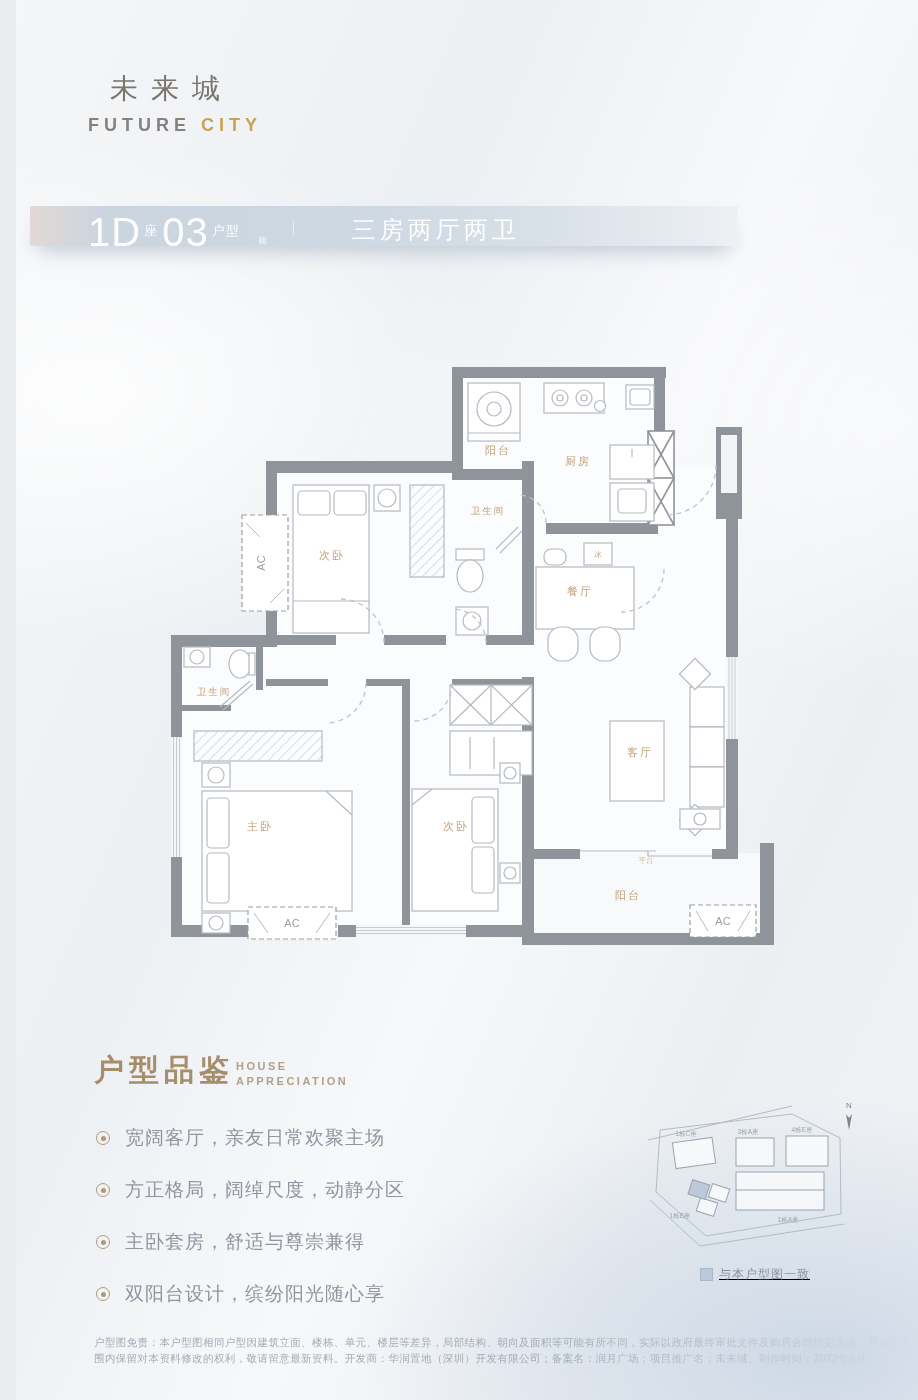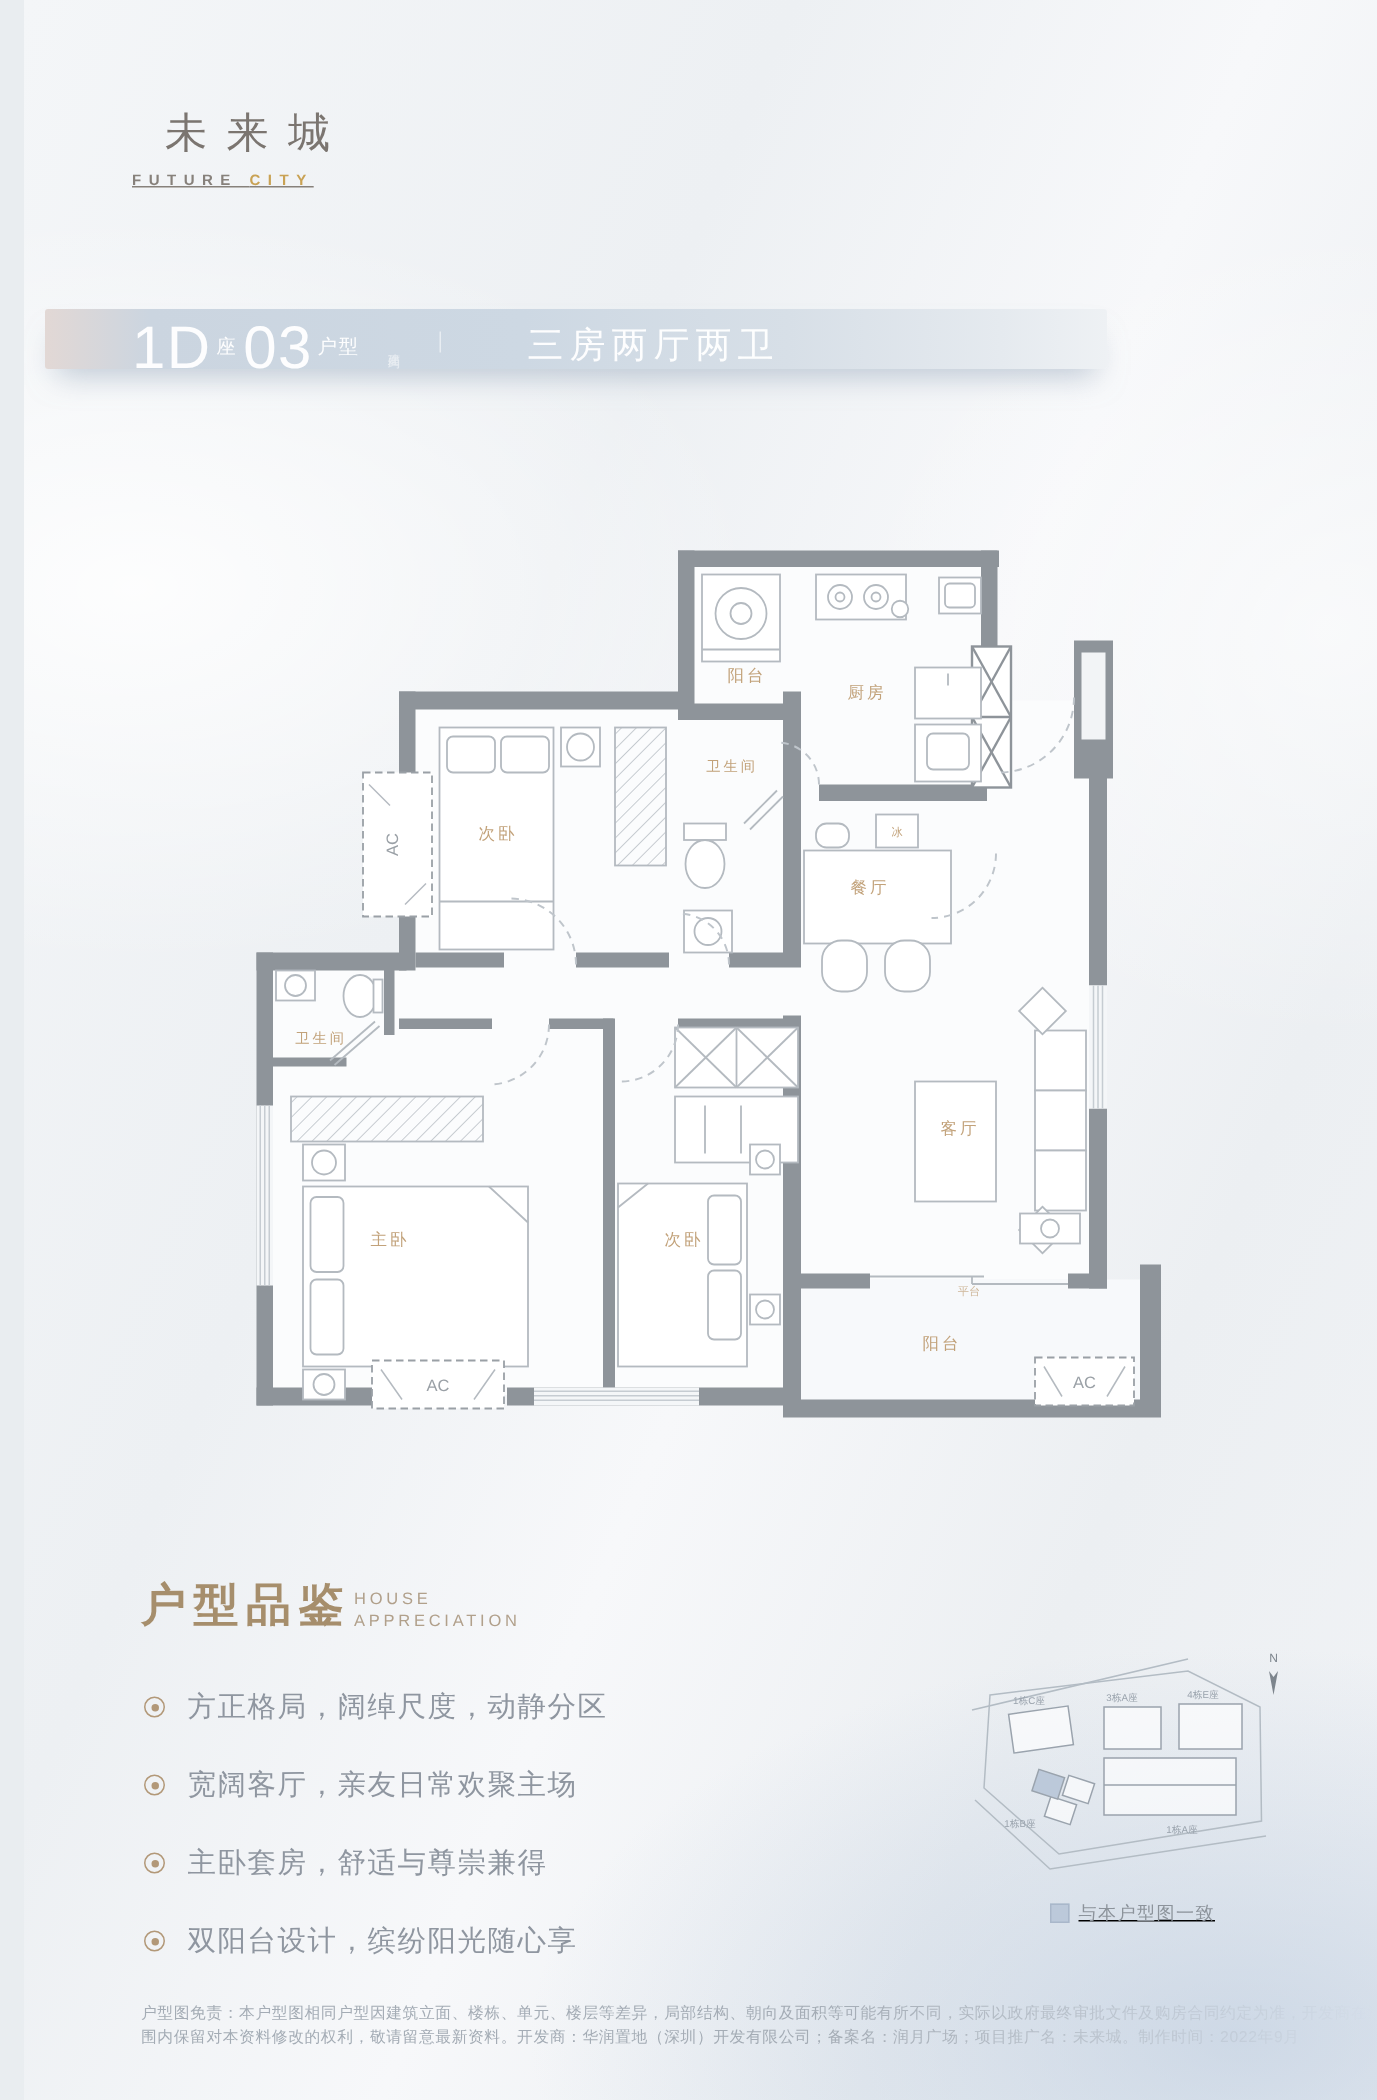--- a/index.html
+++ b/index.html
@@ -10,21 +10,21 @@
       radial-gradient(760px 420px at 88% 97%, rgba(178,196,218,.55), rgba(178,196,218,0) 62%),
       radial-gradient(700px 420px at 8% 28%, rgba(255,255,255,.85), rgba(255,255,255,0) 60%),
       radial-gradient(600px 500px at 95% 30%, rgba(255,255,255,.6), rgba(255,255,255,0) 55%),
       linear-gradient(113deg,#f4f6f8 0%,#edf0f3 34%,#f7f8fa 55%,#eceff2 76%,#f1f3f6 100%);
     margin-left: 16px;
   }
 
   
   .logo{position:absolute;left:72px;top:70px;}
   .logo-cn{display:block;margin-left:22px;font-size:28px;letter-spacing:13px;color:#7b7570;font-weight:400;}
-  .logo-en{display:block;margin-top:7px;font-size:10px;letter-spacing:5px;font-weight:700;color:#87817b;text-decoration:underline;}
+  .logo-en{display:block;margin-top:7px;font-size:18px;letter-spacing:5px;font-weight:700;color:#87817b;}
   .logo-en .gold{color:#c9a254;}
 
   
   .band{
     position:absolute;left:14px;top:206px;width:708px;height:40px;
     display:flex;align-items:center;padding:16px 0 4px 58px;box-sizing:border-box;
     color:#fffffff2;border-radius:2px;
     background:linear-gradient(90deg,#e2d8d5 0%,#cbd5e0 10%,#cdd8e3 45%,#d7dfe7 70%,#e5eaef 90%,#eef1f4 100%);
     box-shadow:0 12px 20px -8px rgba(140,158,180,.55);
   }
@@ -35,21 +35,21 @@
   .band-layout{font-size:24px;letter-spacing:4px;margin-left:58px;padding-bottom:5px;font-weight:400;}
 
   
   .plan{position:absolute;left:140px;top:357px;width:632px;height:622px;}
   .plan svg{width:100%;height:100%;}
 
   
   .appr{position:absolute;left:78px;top:1050px;width:420px;}
   .appr-head{display:flex;align-items:flex-end;gap:2px;}
   .appr-cn{font-size:30px;color:#a68e6c;letter-spacing:5px;font-weight:700;}
-  .appr-en{font-size:11px;color:#b1a08b;letter-spacing:2.5px;line-height:1.3;padding-bottom:3px;font-weight:400;}
+  .appr-en{font-size:11px;color:#b1a08b;letter-spacing:2.5px;line-height:1.3;padding-bottom:3px;font-weight:700;}
   .feat{list-style:none;margin:34px 0 0 2px;padding:0;}
   .feat li{display:flex;align-items:center;gap:15px;margin-bottom:26px;}
   .dotring{width:12px;height:12px;border:1px solid #b29878;border-radius:50%;display:flex;align-items:center;justify-content:center;flex:0 0 auto;}
   .dotring i{width:5px;height:5px;background:#b29878;border-radius:50%;display:block;}
   .feat .txt{font-size:19px;color:#8f96a0;letter-spacing:1px;}
 
   
   .sitemap{position:absolute;left:628px;top:1096px;width:215px;}
   .legend{display:flex;align-items:center;gap:6px;margin:8px 0 0 56px;text-decoration:underline;}
   .legend .sw{width:11px;height:11px;background:#bcc9da;border:1px solid #a9b7ca;}
@@ -313,27 +313,27 @@
       <span class="appr-en">
         <span>HOUSE</span><br>
         <span>APPRECIATION</span>
       </span>
     </div>
     <ul class="feat">
       <li>
           <span class="dotring">
             <i></i>
           </span>
-          <span class="txt">方正格局，阔绰尺度，动静分区</span>
+          <span class="txt">宽阔客厅，亲友日常欢聚主场</span>
         </li>
       <li>
           <span class="dotring">
             <i></i>
           </span>
-          <span class="txt">宽阔客厅，亲友日常欢聚主场</span>
+          <span class="txt">方正格局，阔绰尺度，动静分区</span>
         </li>
       <li>
           <span class="dotring">
             <i></i>
           </span>
           <span class="txt">主卧套房，舒适与尊崇兼得</span>
         </li>
       <li>
           <span class="dotring">
             <i></i>

